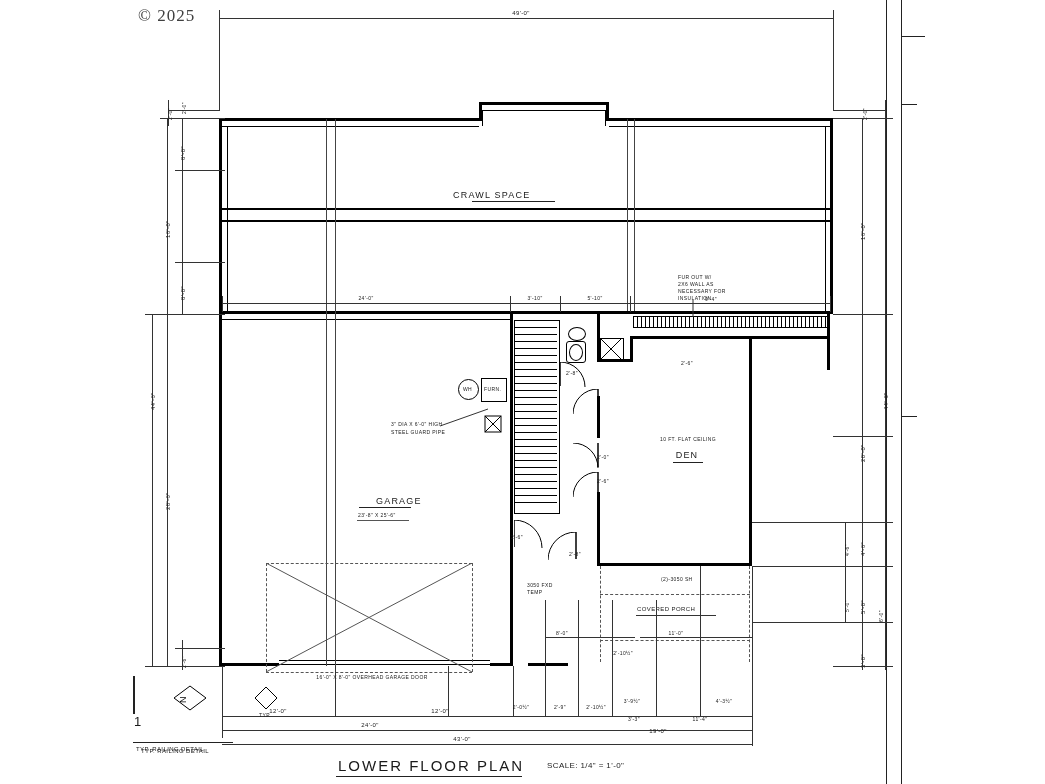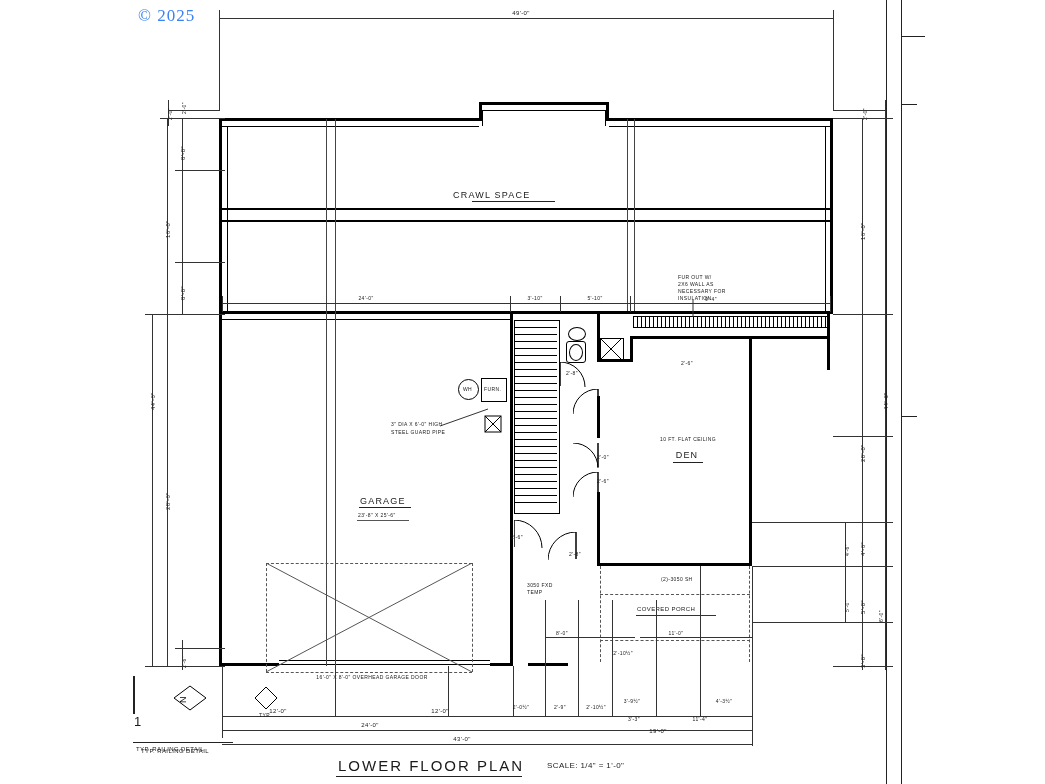--- a/index.html
+++ b/index.html
@@ -20,21 +20,21 @@
   .ctr{transform:translateX(-50%);}
   .room{font-family:"Liberation Sans",sans-serif;letter-spacing:1.2px;}
   .dimline{background:#333;}
   .hatch{position:absolute;background:repeating-linear-gradient(90deg,#000 0 1px,transparent 1px 4px);}
   .stairtread{position:absolute;height:1px;background:#000;}
   .circ{position:absolute;border:1px solid #000;border-radius:50%;}
   .dash{position:absolute;border-top:1px dashed #555;}
   .dashv{position:absolute;border-left:1px dashed #555;}
   .wall{position:absolute;background:#000;}
   .lt{background:#444;}
-  .copyright{position:absolute;color:#3b82f6;font-size:17px;letter-spacing:1px;font-family:"Liberation Serif",serif;}
+  .copyright{position:absolute;color:#404040;font-size:17px;letter-spacing:1px;font-family:"Liberation Serif",serif;}
   .title{font-family:"Liberation Sans",sans-serif;letter-spacing:2px;}
 </style>
 </head>
 <body>
 
 <div id="sheet">
 
   <div class="copyright" style="left:138px;top:6px;">© 2025</div>
 
   <div class="ln v" style="left:886px;top:0;height:784px;background:#222;"></div>
@@ -111,21 +111,21 @@
   <div class="wall" style="left:827px;top:314px;width:3px;height:56px;"></div>
   <div class="wall" style="left:749px;top:336px;width:81px;height:3px;"></div>
 
   <div class="dash" style="left:600px;top:594px;width:150px;"></div>
   <div class="dash" style="left:600px;top:640px;width:150px;"></div>
   <div class="dashv" style="left:600px;top:566px;height:96px;"></div>
   <div class="dashv" style="left:749px;top:566px;height:96px;"></div>
   <div class="txt t6" style="left:637px;top:606px;">COVERED PORCH</div>
   <div class="ln h" style="left:636px;top:615px;width:80px;background:#333;"></div>
 
-  <div class="txt t9 room" style="left:360px;top:496px;">GARAGE</div>
+  <div class="txt t9 room" style="left:376px;top:496px;">GARAGE</div>
   <div class="ln h" style="left:359px;top:507px;width:52px;background:#222;"></div>
   <div class="txt t5" style="left:358px;top:512px;">23'-8" X 25'-6"</div>
   <div class="ln h" style="left:357px;top:520px;width:52px;background:#555;"></div>
 
   <div class="ln v lt" style="left:326px;top:119px;height:547px;"></div>
   <div class="ln v lt" style="left:335px;top:119px;height:547px;"></div>
   <div class="ln v lt" style="left:627px;top:119px;height:192px;"></div>
   <div class="ln v lt" style="left:634px;top:119px;height:192px;"></div>
 
   <div class="dash" style="left:266px;top:563px;width:206px;"></div>

